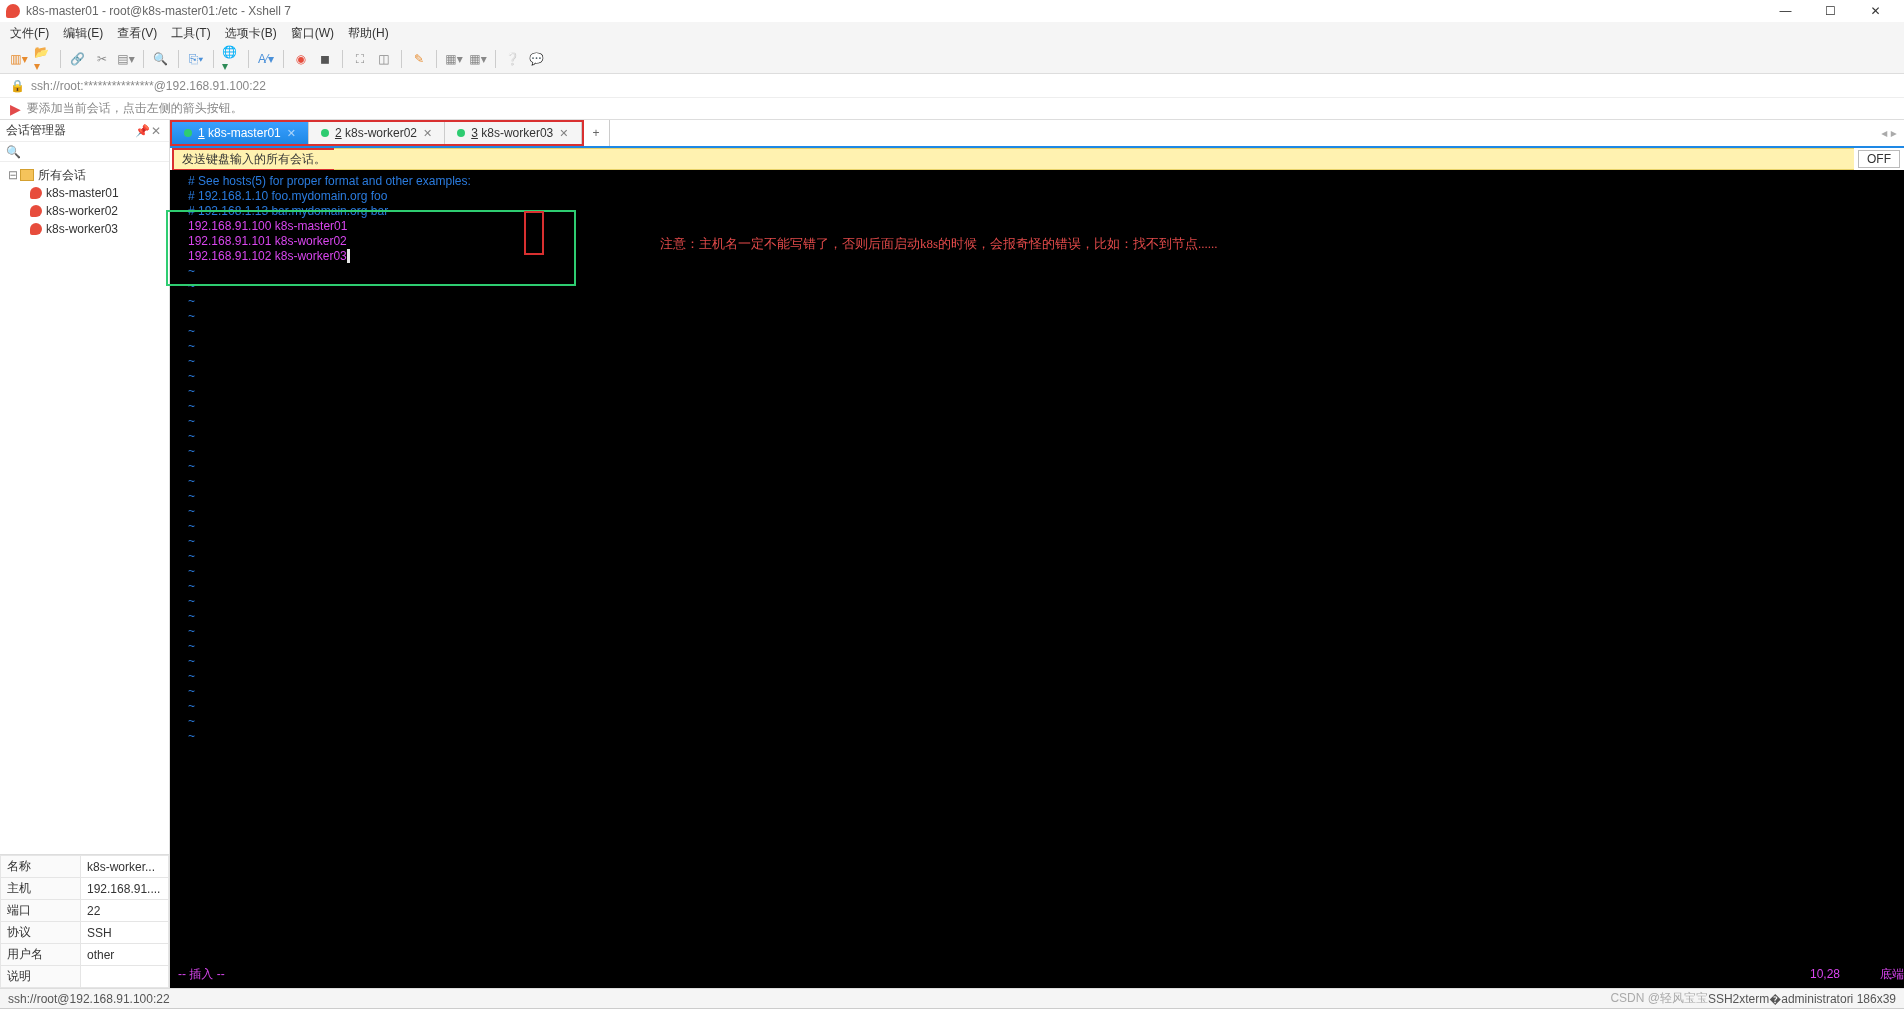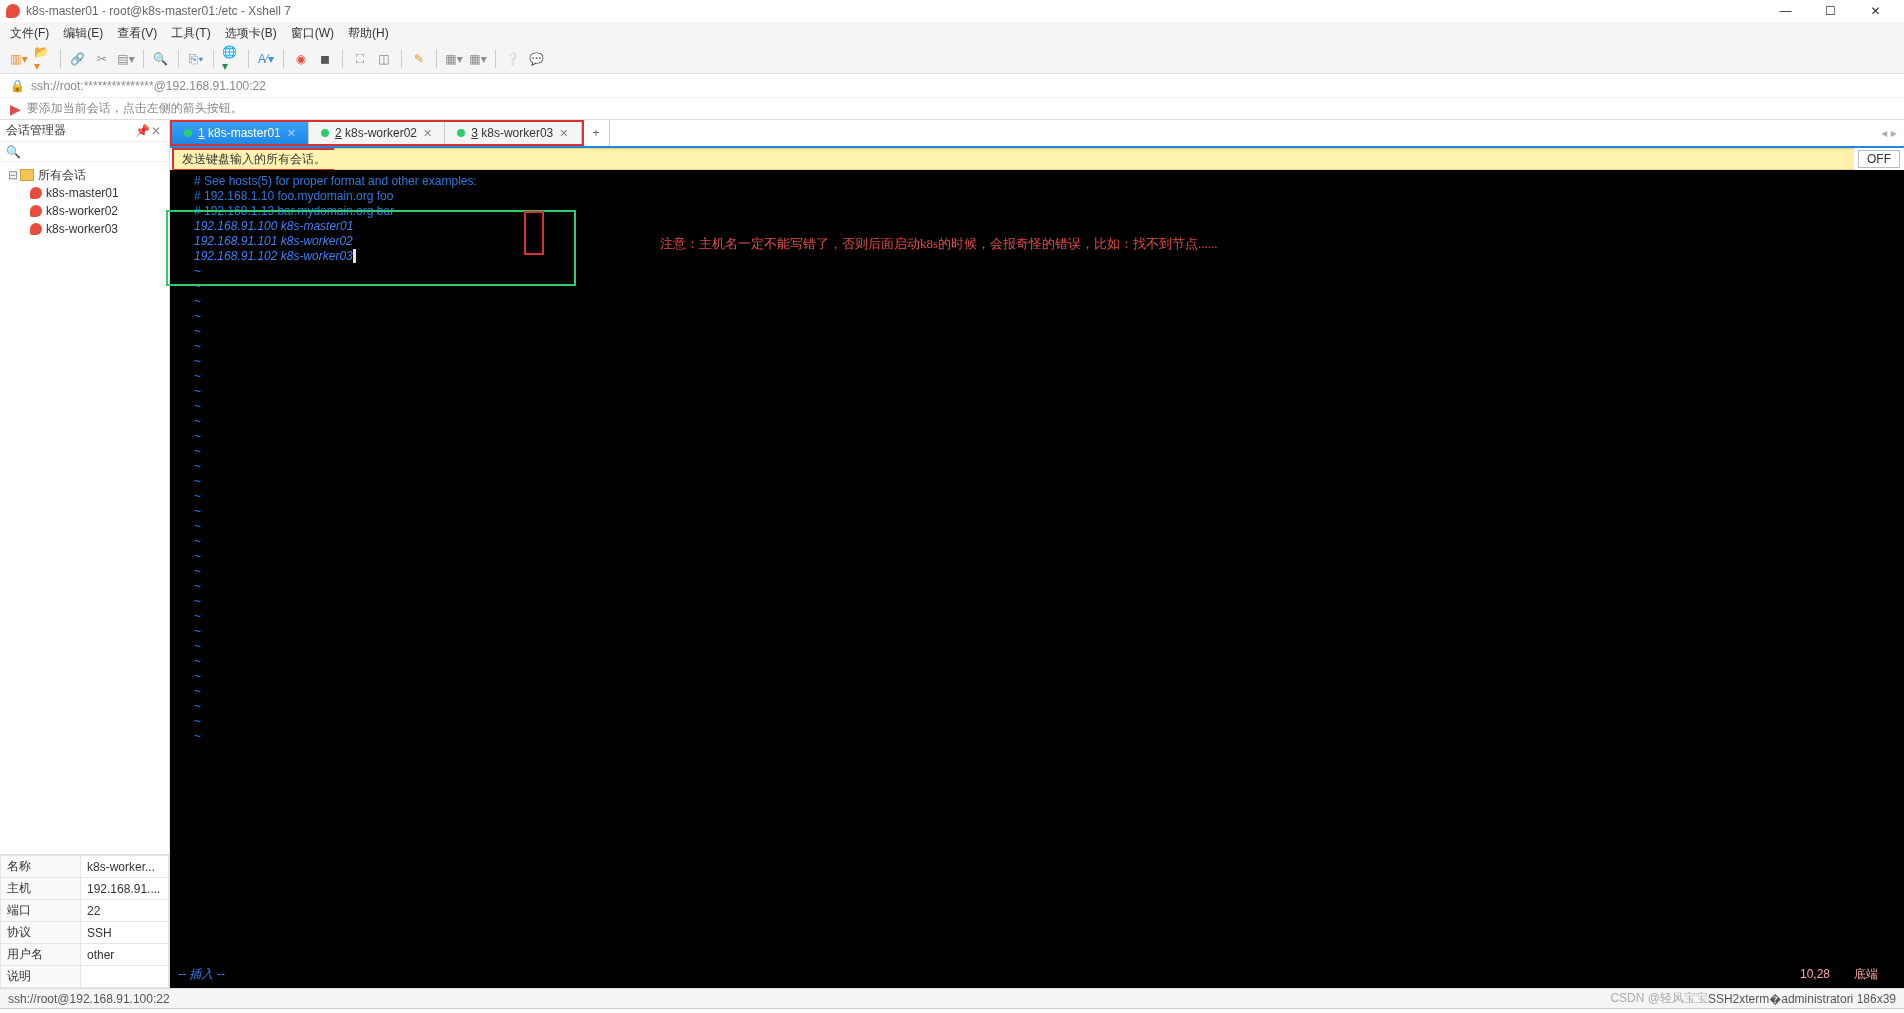--- a/index.html
+++ b/index.html
@@ -38,27 +38,27 @@
 .tab { display: flex; align-items: center; padding: 0 12px; border-right: 1px solid #ccc; color: #333; gap: 6px; position: relative; }
 .tab.active { background: linear-gradient(#3aa0ff,#1e88e5); color: #fff; }
 .tab .dot { width: 8px; height: 8px; border-radius: 50%; background: #2ecc71; }
 .tab .x { color: inherit; opacity: 0.6; font-size: 11px; }
 .tab-add { width: 26px; display: flex; align-items: center; justify-content: center; color: #666; border-right: 1px solid #ccc; }
 .tabs-blue-line { height: 2px; background: #1e88e5; }
 .yellowbar { height: 22px; display: flex; align-items: center; background: #fff; }
 .yb-box { border: 2px solid #d93030; padding: 1px 8px; background: #fff2b0; color: #333; margin-left: 2px; }
 .yellowbar .fill { flex: 1; background: #fff2b0; height: 100%; border-top: 1px solid #e8d26a; border-bottom: 1px solid #e8d26a; margin-left: -2px; }
 .offbtn { border: 1px solid #bbb; background: #fff; padding: 1px 8px; margin: 0 4px; color: #333; }
-.term { flex: 1; background: #000; color: #2a7bde; font-family: Consolas, monospace; font-size: 13px; padding: 4px 24px; position: relative; line-height: 15px; }
-.term .wht { color: #3b82f6; font-style: italic; }
+.term { flex: 1; background: #000; color: #2a7bde; font-family: Consolas, monospace; font-size: 13px; padding: 4px 18px; position: relative; line-height: 15px; }
+.term .wht { color: #d946ef; }
 .term .tilde { color: #2a7bde; }
 .greenbox { position: absolute; border: 2px solid #2ecc71; left: -4px; top: 40px; width: 410px; height: 76px; pointer-events: none; }
 .redbox2 { position: absolute; border: 2px solid #d93030; left: 354px; top: 41px; width: 20px; height: 44px; pointer-events: none; }
 .redtext { position: absolute; left: 490px; top: 66px; color: #e24a4a; font-family: "Microsoft YaHei"; font-size: 13px; }
-.term-status { position: absolute; right: 26px; bottom: 6px; color: #fca5a5; font-family: Consolas, monospace; display: flex; gap: 24px; }
+.term-status { position: absolute; right: 0; bottom: 6px; color: #d946ef; font-family: Consolas, monospace; display: flex; gap: 40px; }
 .statusbar { height: 20px; background: #f5f5f5; border-top: 1px solid #ddd; display: flex; align-items: center; padding: 0 8px; color: #555; gap: 0; }
 .statusbar .spacer { flex: 1; }
 .taskbar { height: 25px; background: #fff; border-top: 1px solid #ccc; display: flex; align-items: center; justify-content: flex-end; padding: 0 6px; gap: 6px; }
 .tray { display: flex; align-items: center; gap: 6px; color: #555; font-size: 11px; }
 .u { text-decoration: underline; }
 </style>
 </head>
 <body>
 
 <div class="titlebar">

